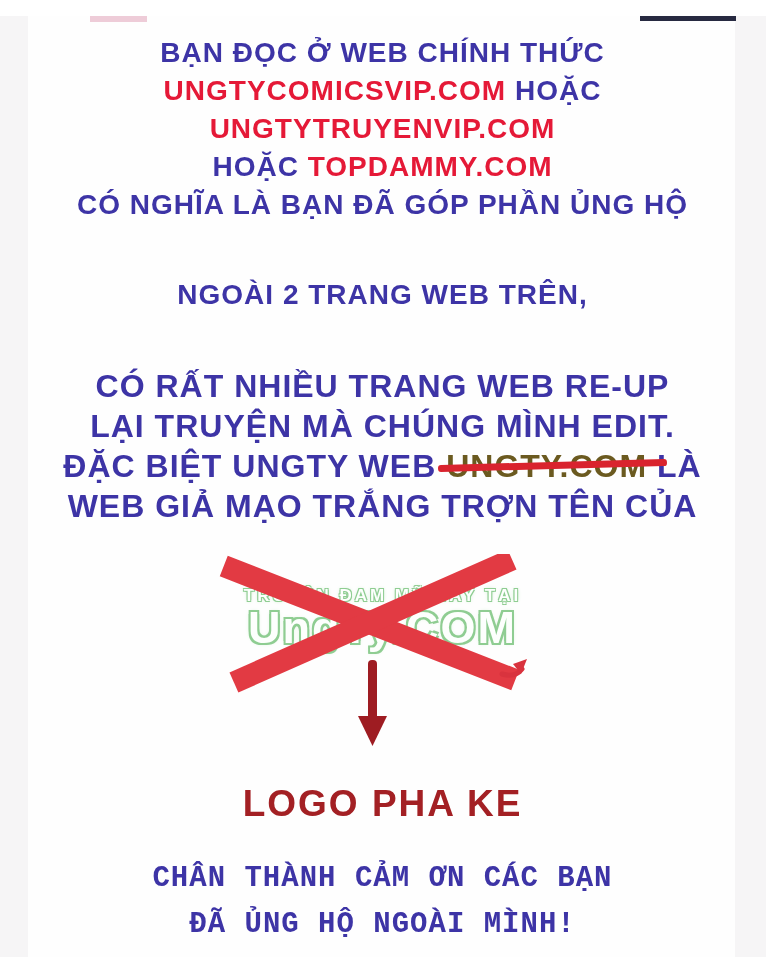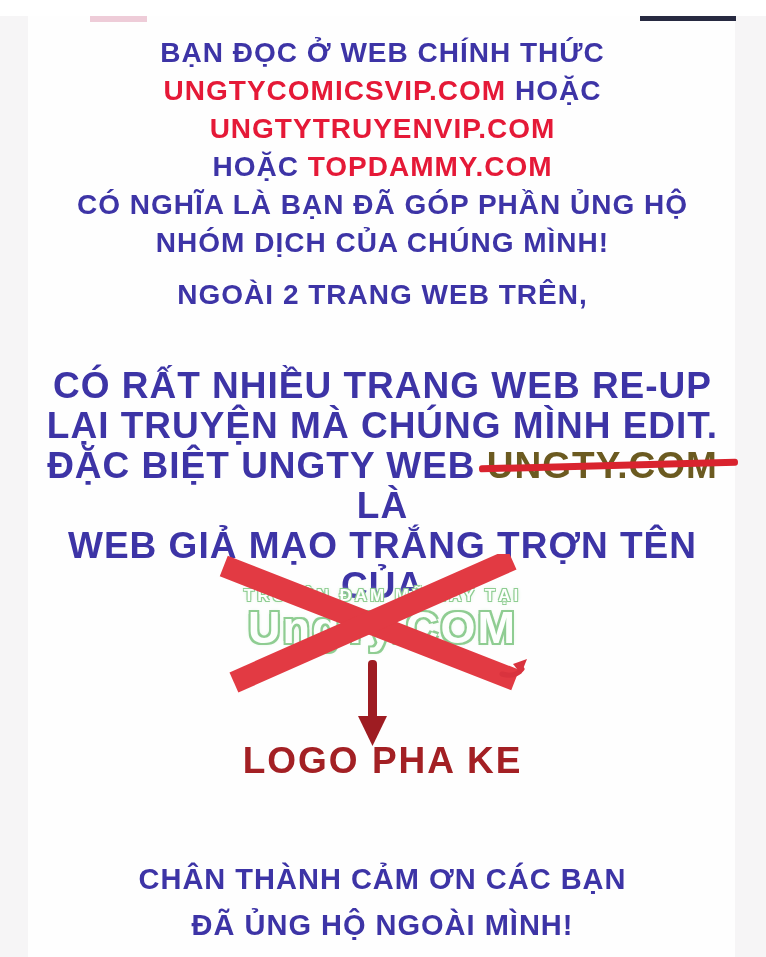--- a/index.html
+++ b/index.html
@@ -21,22 +21,22 @@
 
   
   .txt-block { position:absolute; left:28px; width:709px; text-align:center; }
   .line { letter-spacing:1px; }
 
   .blue { color:#3d34a6; }
   .red  { color:#e51937; }
 
   .header-block  { top:18px;  font-size:28px; line-height:38px; }
   .notice-block  { top:259px; font-size:28px; line-height:40px; }
-  .warning-block { top:350px; font-size:37px; line-height:40px; }
-  .footer-block  { top:840px; font-size:29px; line-height:46px; }
+  .warning-block { top:350px; font-size:32px; line-height:40px; }
+  .footer-block  { top:840px; font-size:29px; line-height:46px;font-family:Liberation Mono, monospace; }
 
   
   .struck {
     position:relative; color:#6b5a20; white-space:nowrap;
   }
   .struck::after {
     content:''; position:absolute; left:-8px; right:-20px; top:50%;
     height:7px; margin-top:-4px; background:#d9232e;
     transform:rotate(-1.5deg); border-radius:3px;
   }
@@ -59,40 +59,39 @@
   .down-arrow-svg { position:absolute; left:350px; top:642px; }
 
   .side-note {
     position:absolute; left:515px; top:606px; width:168px;
     text-align:center; font-size:21px; line-height:27px;
     color:#b86a1e; letter-spacing:0px;
     text-shadow:1px 1px 0 #f8ecd9;
   }
 
   .fake-caption {
-    position:absolute; left:28px; top:724px; width:709px;
+    position:absolute; left:28px; top:767px; width:709px;
     text-align:center; font-size:37px; letter-spacing:2px; color:#a32024;
   }
 </style>
 </head>
 <body>
 
 <div class="page">
 
   <div class="edge-strip edge-left"></div>
   <div class="edge-strip edge-right"></div>
   <div class="scan-bar scan-pink"></div>
   <div class="scan-bar scan-navy"></div>
 
   <div class="txt-block header-block">
     <div class="line blue">BẠN ĐỌC Ở WEB CHÍNH THỨC</div>
     <div class="line"><span class="red">UNGTYCOMICSVIP.COM</span><span class="blue"> HOẶC </span><span class="red">UNGTYTRUYENVIP.COM</span></div>
     <div class="line"><span class="blue">HOẶC </span><span class="red">TOPDAMMY.COM</span></div>
     <div class="line blue">CÓ NGHĨA LÀ BẠN ĐÃ GÓP PHẦN ỦNG HỘ</div>
-    <div class="line blue">NHÓM DỊCH CỦA CHÚNG MÌNH!</div>
   </div>
 
   <div class="txt-block notice-block">
     <div class="line blue">NGOÀI 2 TRANG WEB TRÊN,</div>
   </div>
 
   <div class="txt-block warning-block">
     <div class="line blue">CÓ RẤT NHIỀU TRANG WEB RE-UP</div>
     <div class="line blue">LẠI TRUYỆN MÀ CHÚNG MÌNH EDIT.</div>
     <div class="line blue"><span>ĐẶC BIỆT UNGTY WEB </span><span class="struck">UNGTY.COM</span><span> LÀ</span></div>

